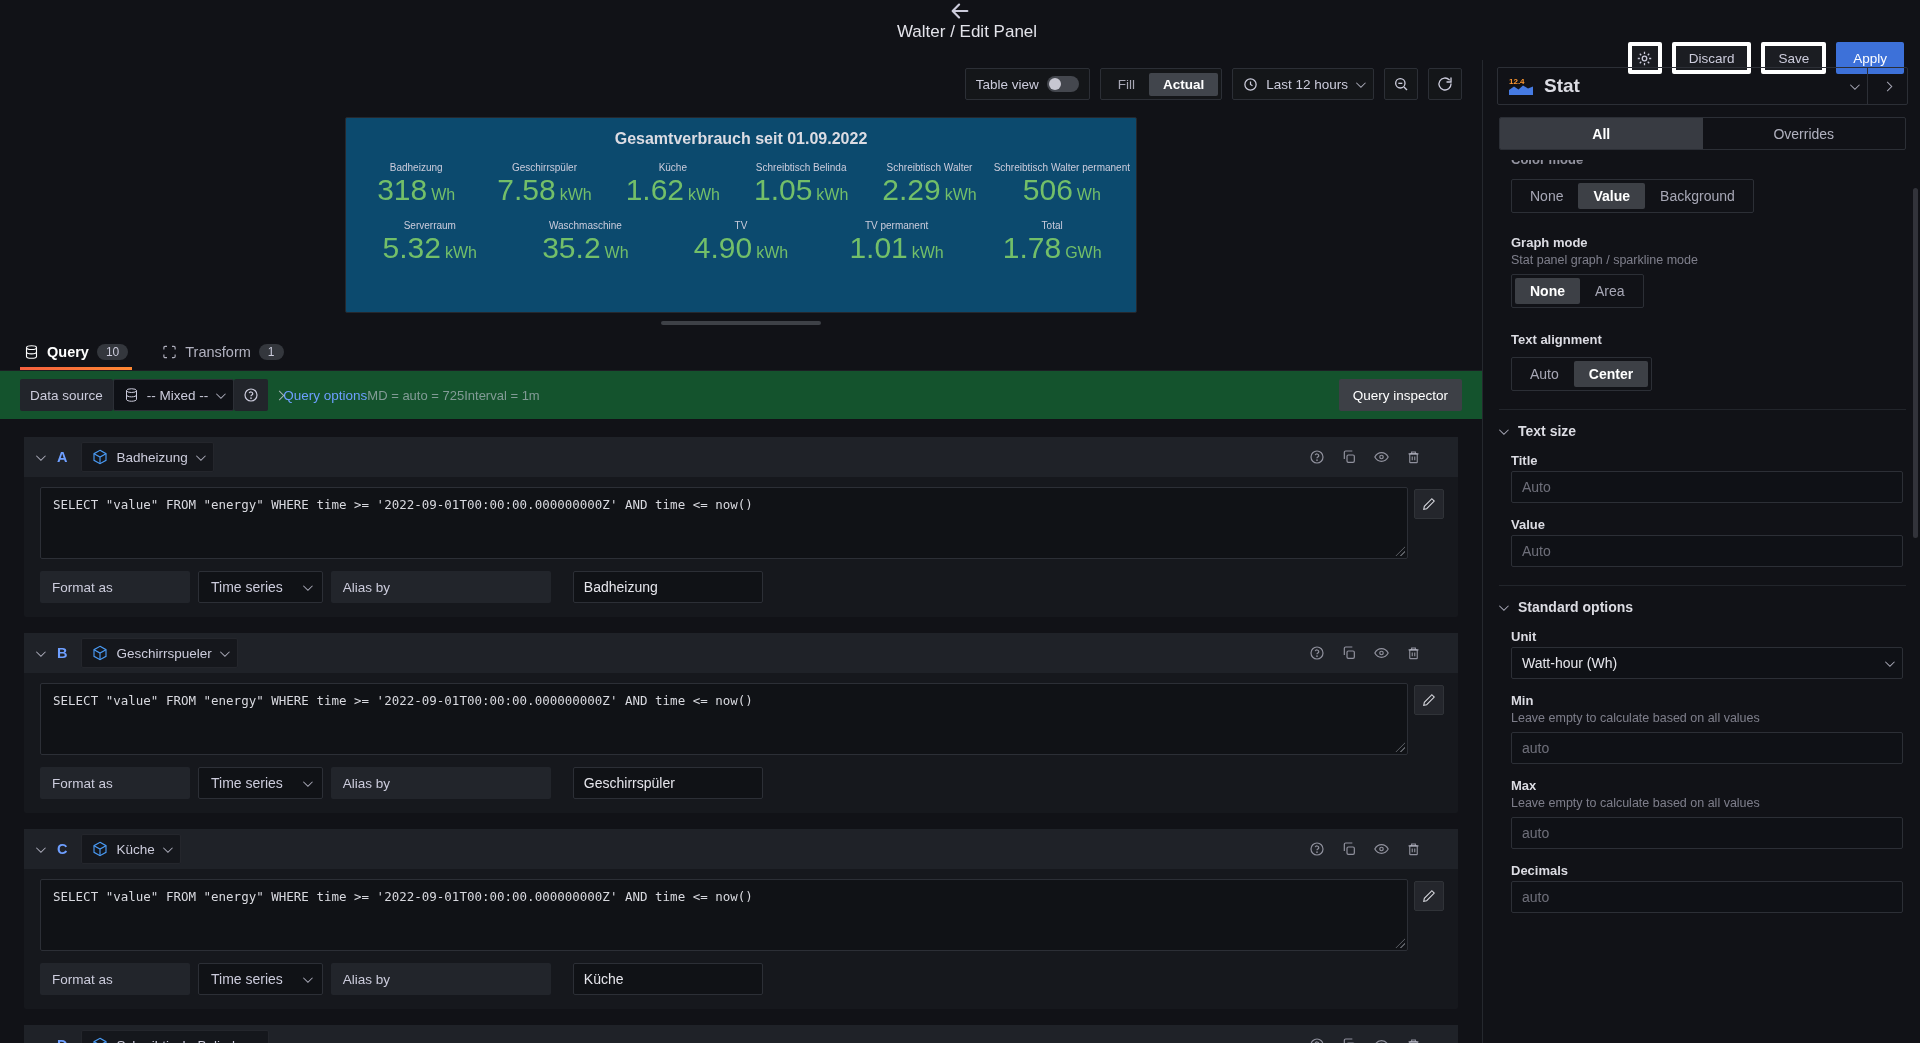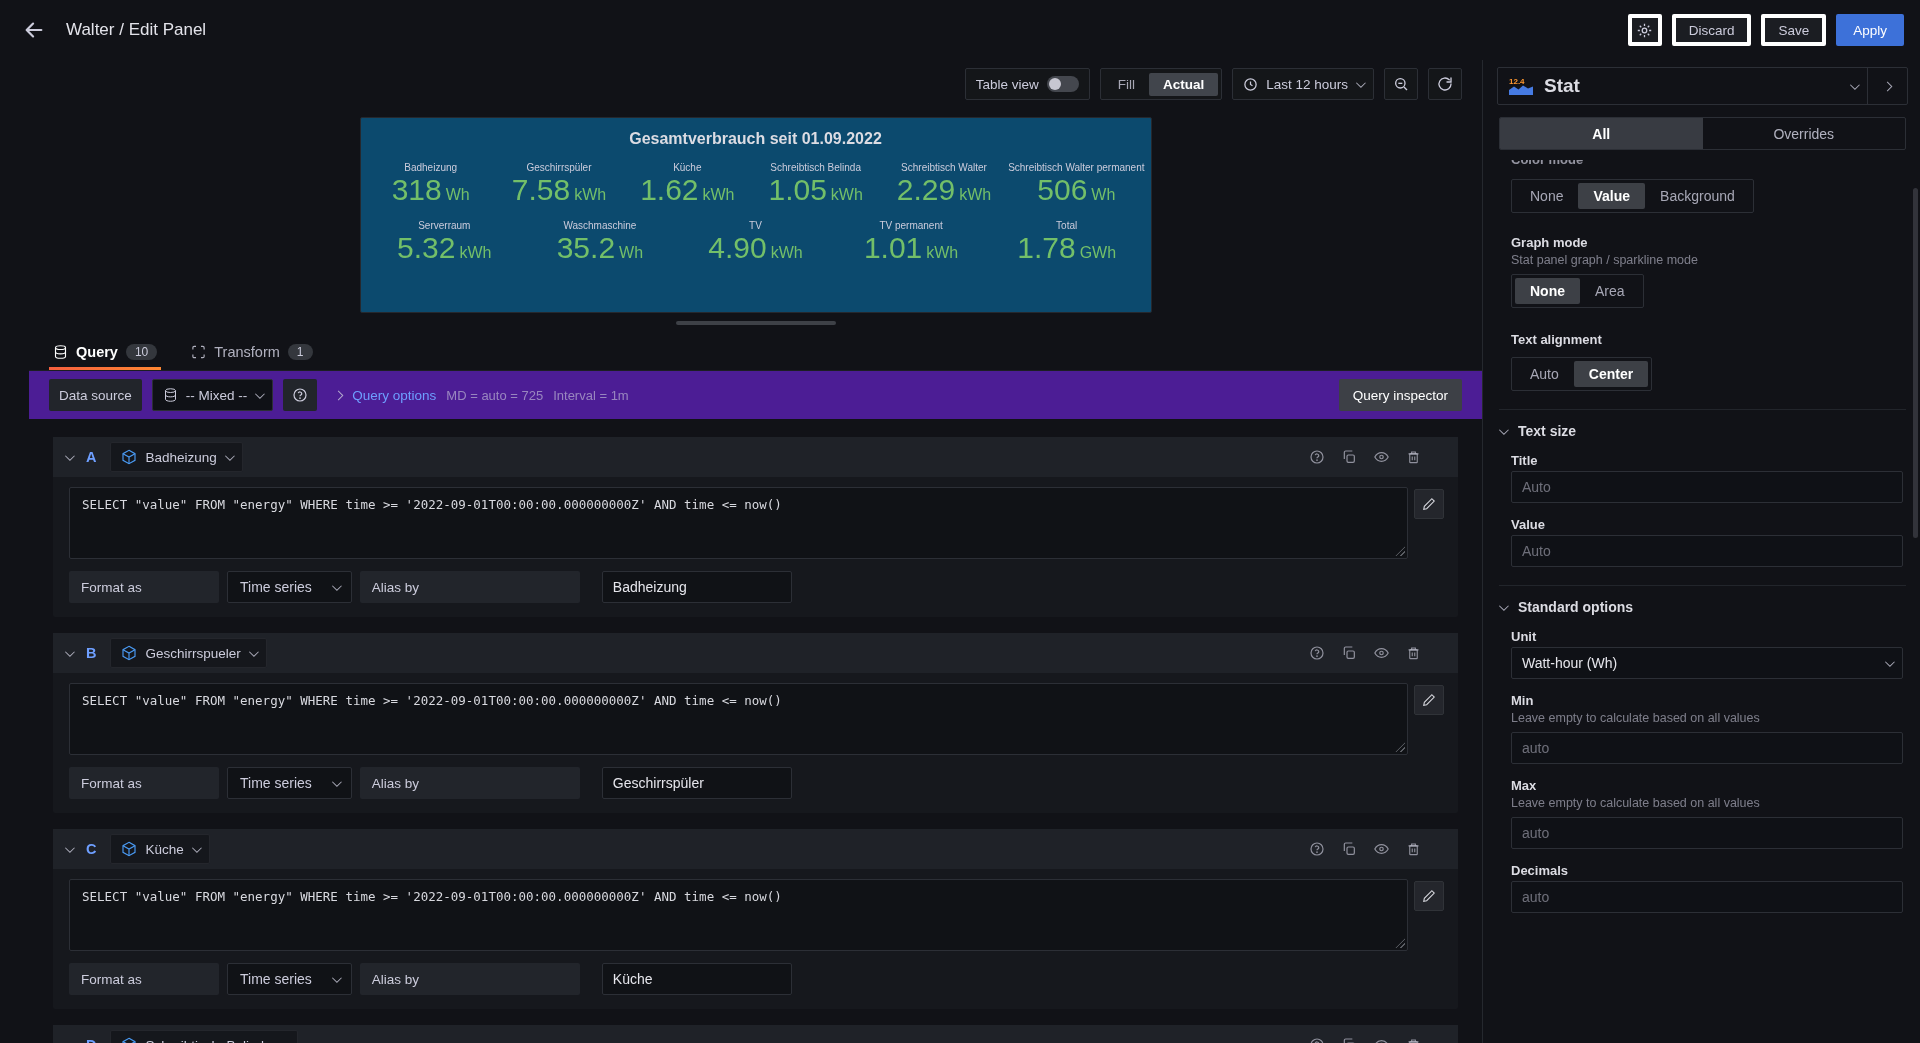--- a/index.html
+++ b/index.html
@@ -1,31 +1,31 @@
 <!DOCTYPE html>
 <html><head>
 <meta charset="utf-8">
 <style>
   * { margin:0; padding:0; box-sizing:border-box; }
   html,body { width:1920px; height:1043px; overflow:hidden; background:#111217;
     font-family:"Liberation Sans", sans-serif; color:#ccccdc; }
   svg { display:block; }
 
   
-  .topbar { height:60px; display:flex; align-items:center; padding:0 16px; background:#111217; }
+  .topbar { height:60px; display:flex; align-items:center; padding:0 16px; background:#111217;flex-direction:column; }
   .back-btn { width:36px;height:36px;display:flex;align-items:center;justify-content:center;color:#ccccdc;cursor:pointer; }
   .page-title { font-size:17px; font-weight:500; color:#e3e3ea; margin-left:14px; }
   .topbar-right { margin-left:auto; display:flex; gap:10px; align-items:center; }
   .btn { height:32px; padding:0 13px; display:flex; align-items:center; justify-content:center;
     background:#1b1d22; border:4px solid #ffffff; border-radius:2px; color:#ccccdc;
     font-size:13.5px; font-weight:500; cursor:pointer; }
   .btn.icon-only { width:34px; padding:0; }
   .btn.primary { background:#3d71d9; border-color:#3d71d9; color:#fff; }
 
-  .workspace { display:flex; height:983px;margin-left:29px; }
+  .workspace { display:flex; height:983px; }
 
   
   .main { flex:1; min-width:0; display:flex; flex-direction:column; }
   .preview-toolbar { display:flex; justify-content:flex-end; align-items:center; gap:10px; padding:6px 20px 0 0; height:44px; }
   .chip-box { display:flex; align-items:center; gap:8px; height:32px; padding:0 10px;
     border:1px solid #2c2f36; border-radius:2px; background:#141619; font-size:13.5px; font-weight:500; }
   .toggle { width:32px; height:16px; border-radius:9px; background:#44474e; position:relative; cursor:pointer; }
   .toggle .knob { position:absolute; left:2px; top:2px; width:12px; height:12px; border-radius:50%; background:#c7c7d1; }
   .seg { display:flex; align-items:center; height:32px; border:1px solid #2c2f36; border-radius:2px; background:#141619; padding:0 3px; }
   .seg .opt { padding:4px 14px; font-size:13.5px; color:rgba(204,204,220,.8); border-radius:2px; cursor:pointer; }
@@ -45,21 +45,21 @@
 
   
   .tabs-row { display:flex; align-items:flex-end; gap:26px; padding:14px 0 0 20px; height:48px; border-bottom:1px solid #1c1e23; }
   .tab { display:flex; align-items:center; gap:8px; padding:0 4px 10px 4px; position:relative; cursor:pointer; font-size:14.5px; color:rgba(204,204,220,.85); }
   .tab.active { color:#fff; font-weight:700; }
   .tab.active .underline { position:absolute; left:0; right:0; bottom:0; height:3px;
     background:linear-gradient(90deg,#f55f3e,#ff8833); }
   .badge { background:#34373d; color:#ccccdc; font-size:12px; font-weight:400; border-radius:9px; padding:1px 9px; }
 
   
-  .qbar { display:flex; align-items:center; gap:10px; background:#4c1d95; margin:0; padding:8px 20px 8px 20px; }
+  .qbar { display:flex; align-items:center; background:#14532d; margin:0; padding:8px 20px 8px 20px; }
   .chip { height:32px; display:flex; align-items:center; padding:0 10px; background:#22252b; border-radius:2px; font-size:13.5px; font-weight:500; }
   .ds-select { height:32px; display:flex; align-items:center; gap:8px; padding:0 10px; background:#0f1116;
     border:1px solid #2c2f36; border-radius:2px; font-size:13.5px; cursor:pointer; }
   .link-blue { color:#6e9fff; font-size:13.5px; font-weight:500; cursor:pointer; }
   .muted { color:rgba(204,204,220,.6); font-size:13px; }
   .qbar .spacer { flex:1; }
   .btn-secondary { height:32px; padding:0 14px; display:flex; align-items:center; background:#3d4046; border-radius:2px;
     color:#fff; font-size:13.5px; font-weight:500; cursor:pointer; }
 
   

